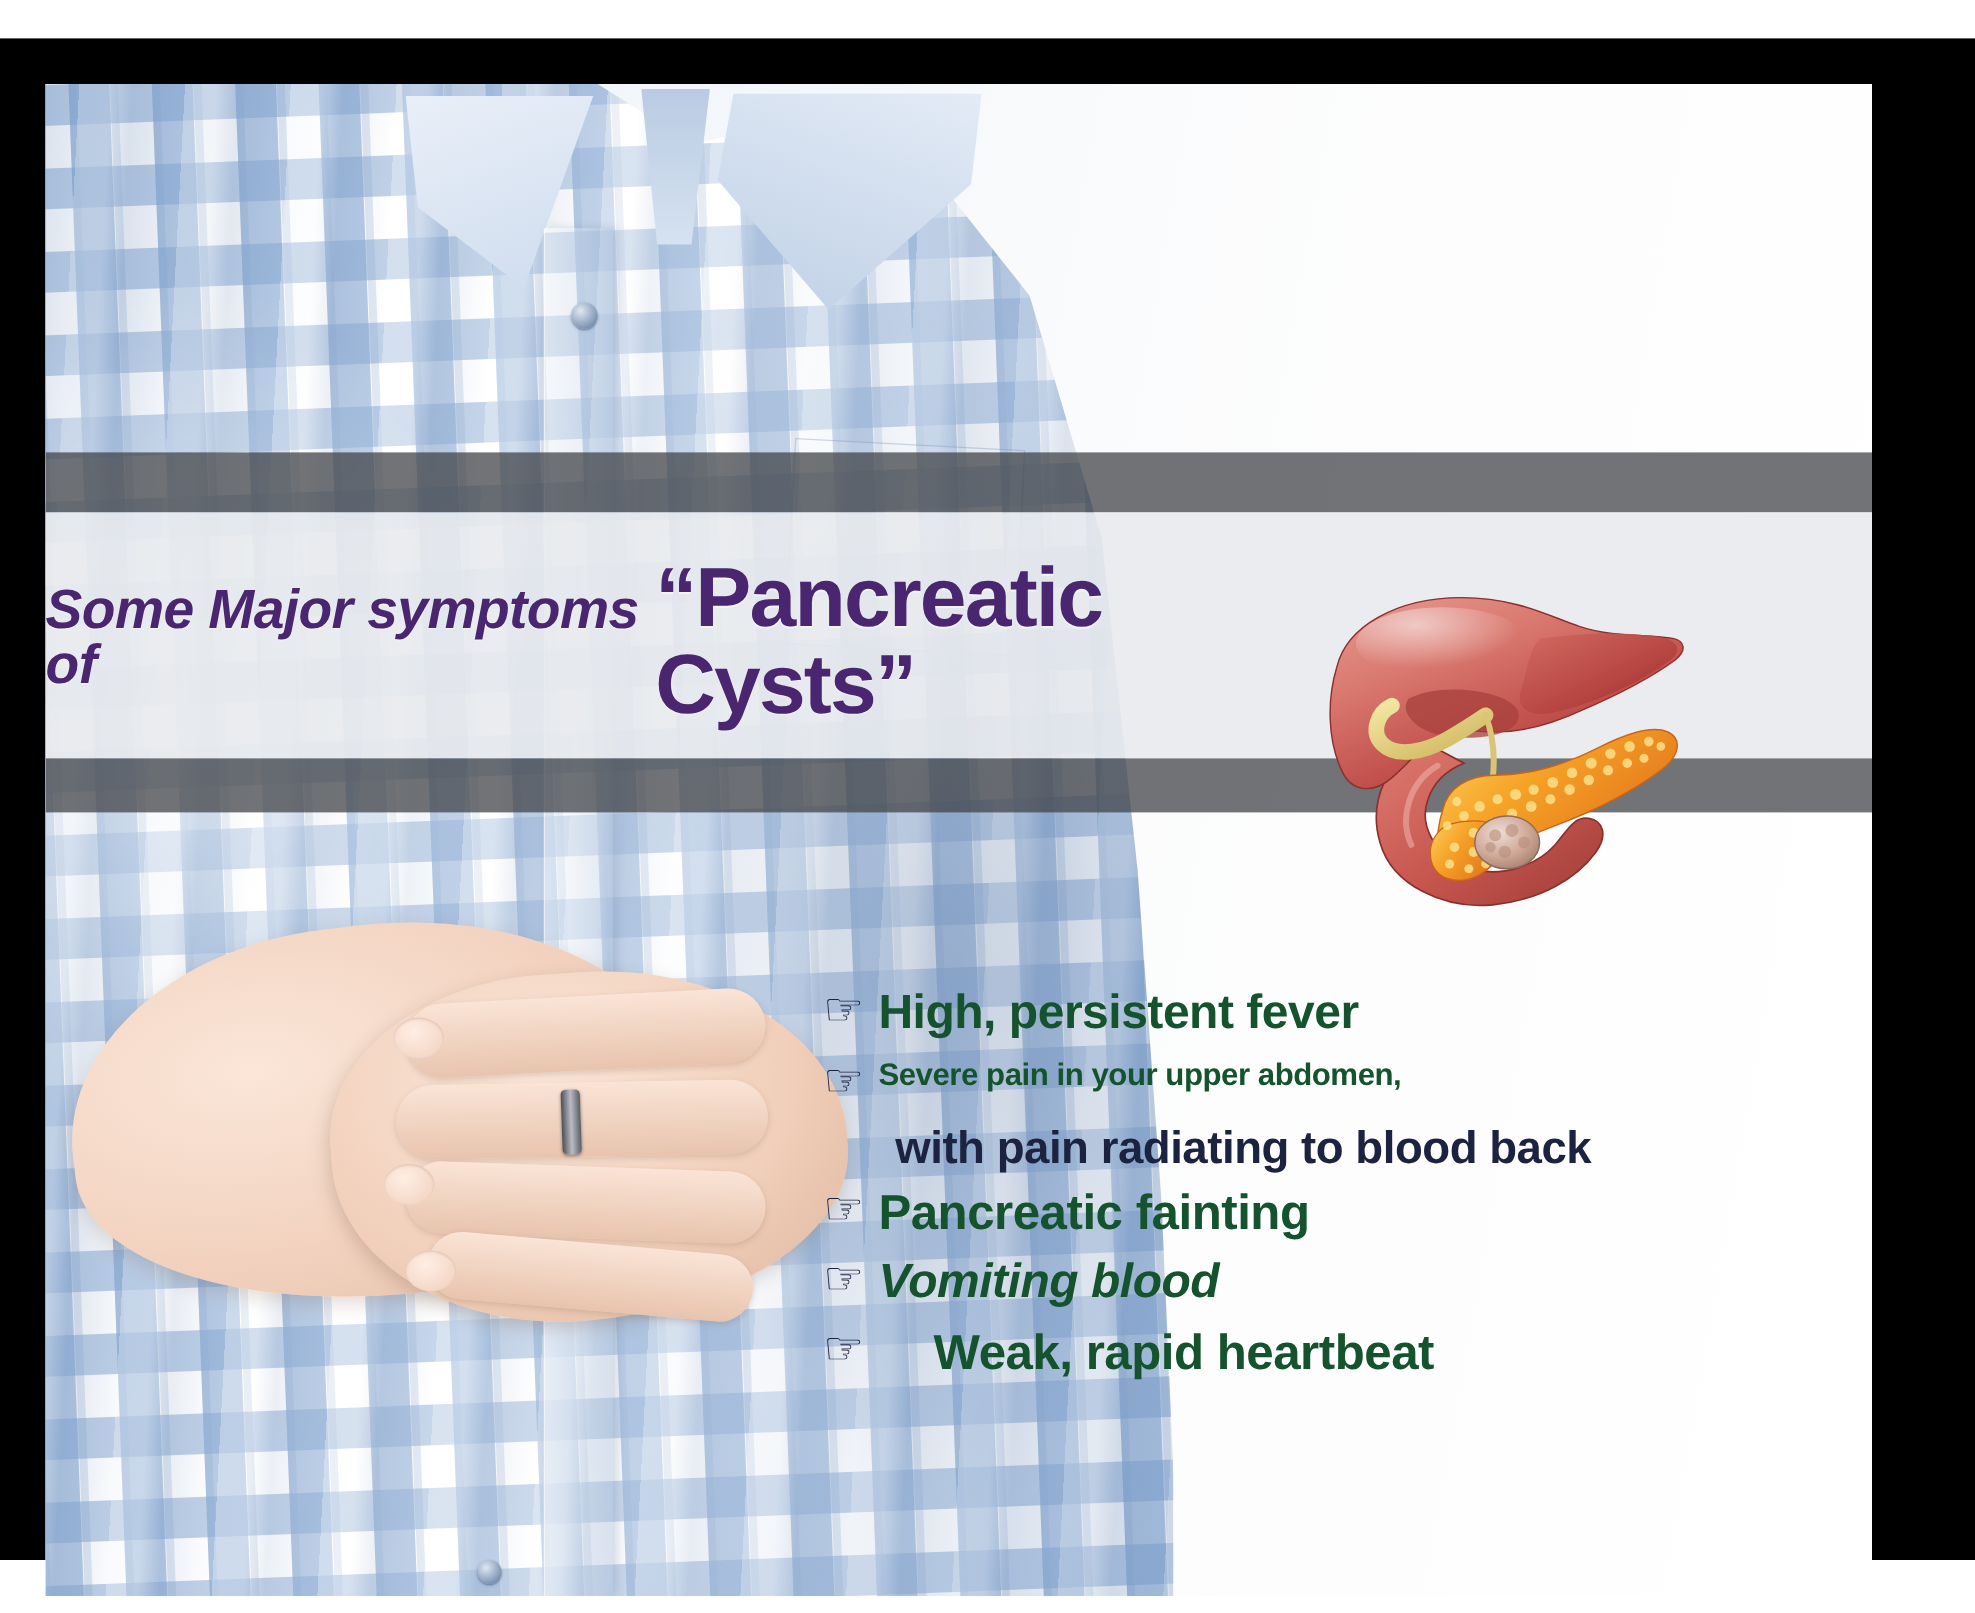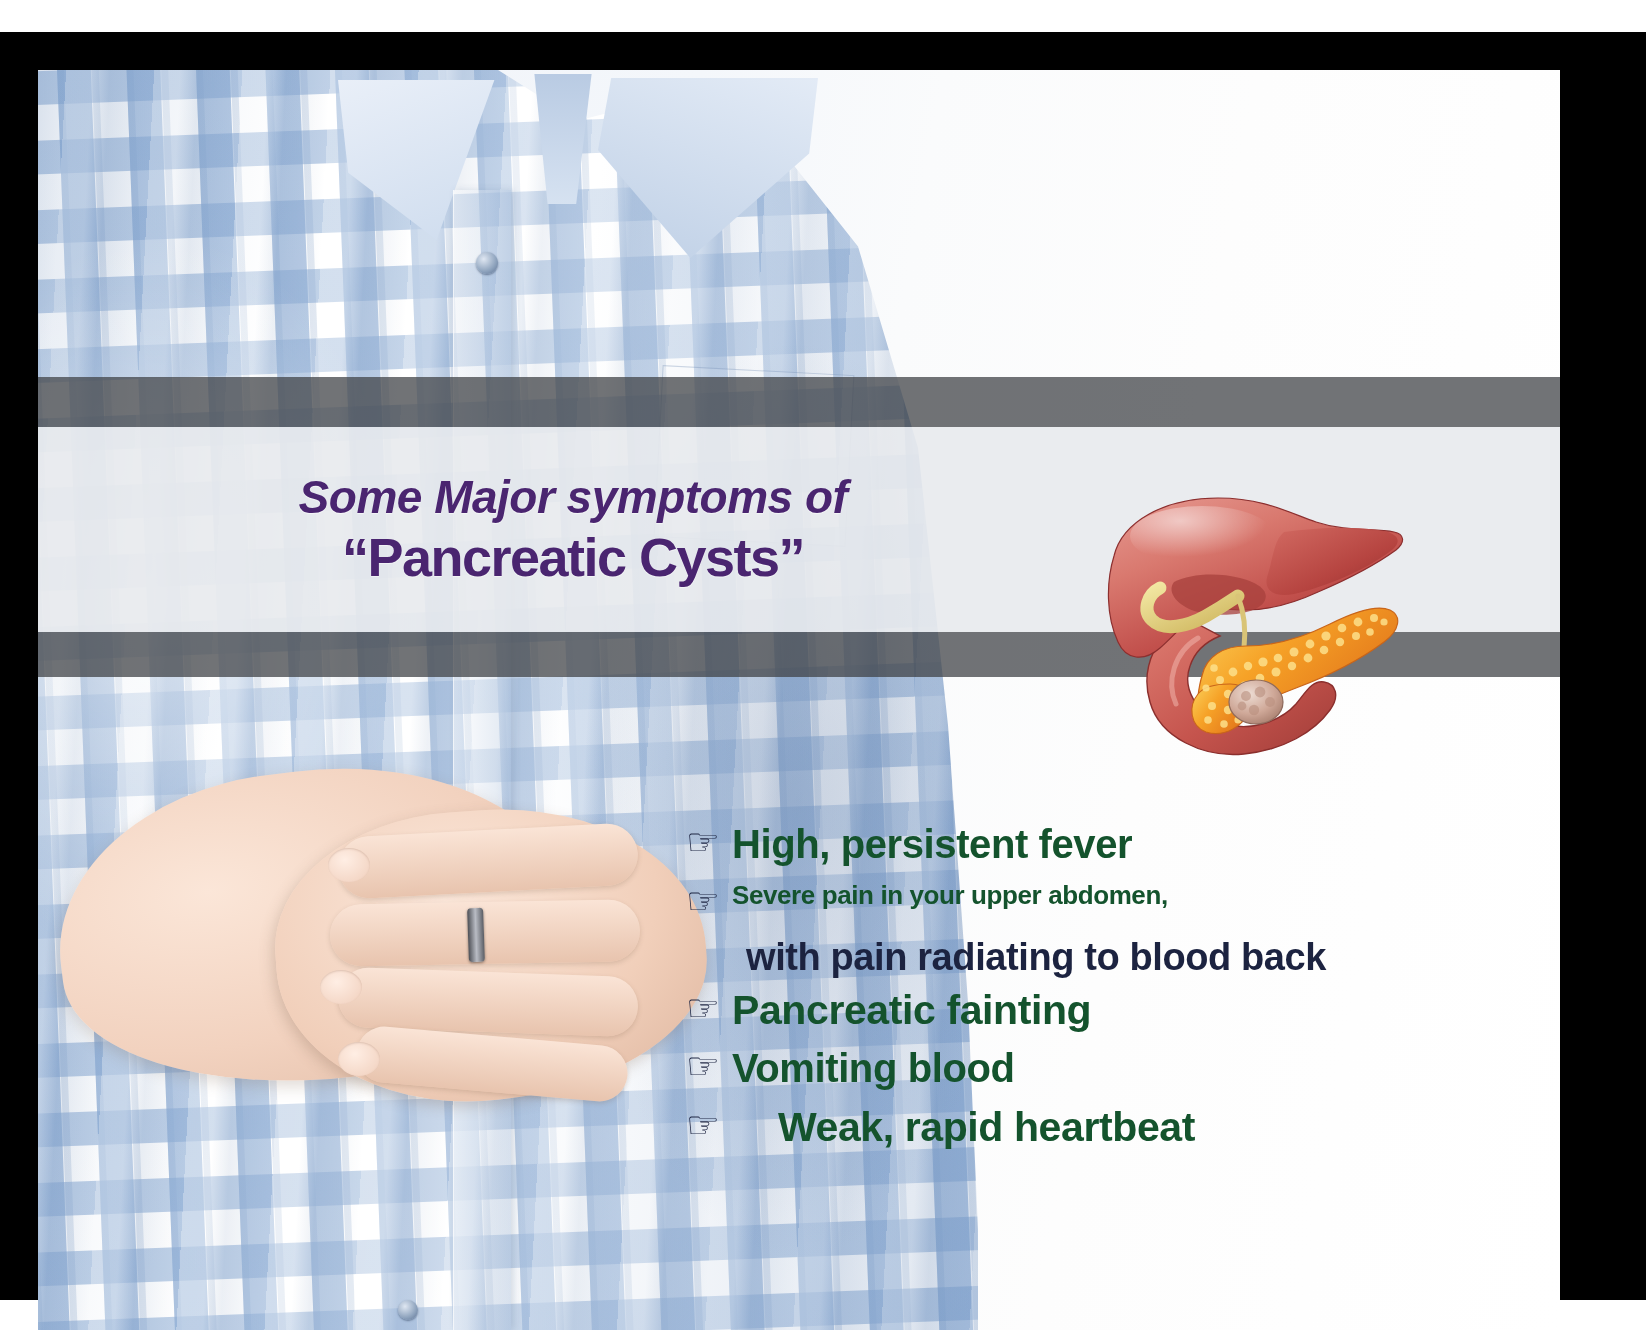--- a/index.html
+++ b/index.html
@@ -111,46 +111,46 @@
   
   .band-dark-top{position:absolute;left:0;top:307px;width:100%;height:50px;
     background:rgba(64,66,70,0.74);}
   .band-light{position:absolute;left:0;top:357px;width:100%;height:205px;
     background:rgba(232,234,237,0.90);}
   .band-dark-bot{position:absolute;left:0;top:562px;width:100%;height:45px;
     background:rgba(64,66,70,0.74);}
 
   
   .title-wrap{position:absolute;left:0;top:357px;width:1070px;height:205px;
-    display:flex;flex-direction:column;align-items:center;justify-content:center;
+    display:flex;flex-direction:row;align-items:center;justify-content:center;
     z-index:6;}
   .subtitle{color:#4a2570;font-weight:bold;font-style:italic;
     font-size:46px;letter-spacing:-0.5px;line-height:1;
     text-shadow:0 1px 1px rgba(255,255,255,0.6);}
-  .maintitle{color:#4a2570;font-weight:bold;font-size:54px;
+  .maintitle{color:#4a2570;font-weight:bold;font-size:70px;
     line-height:1.02;margin-top:10px;letter-spacing:-1.5px;
     text-shadow:0 1px 1px rgba(255,255,255,0.55);}
 
   
   .organs{position:absolute;left:1040px;top:400px;width:330px;height:300px;z-index:7;}
 
   
   .symptoms{position:absolute;left:648px;top:752px;width:860px;z-index:6;
     color:#1c2340;}
   .sym-row{display:flex;align-items:flex-start;margin-bottom:4px;}
   .sym-ico{flex:0 0 auto;width:46px;font-size:38px;line-height:1.08;
     color:#1c2340;text-align:left;}
   .sym-txt{font-size:40px;font-weight:bold;line-height:1.12;
     letter-spacing:-0.4px;color:#14532d;}
   .sym-cont{font-size:38px;font-weight:bold;line-height:1.12;
     letter-spacing:-0.4px;color:#1c2340;margin:14px 0 10px 60px;}
   .r1 .sym-txt{font-size:40px;}
   .r2 .sym-txt{font-size:26px;}
   .r3 .sym-txt{font-size:41px;}
-  .r4 .sym-txt{font-size:40px;}
+  .r4 .sym-txt{font-size:40px;font-style:italic;}
   .r5 .sym-txt{font-size:41px;margin-left:46px;}
   .r1{margin-bottom:14px;}
   .r2{margin-bottom:0px;}
   .r3{margin-bottom:12px;}
   .r4{margin-bottom:14px;}
 </style>
 </head>
 <body>
 
 <div id="page">

